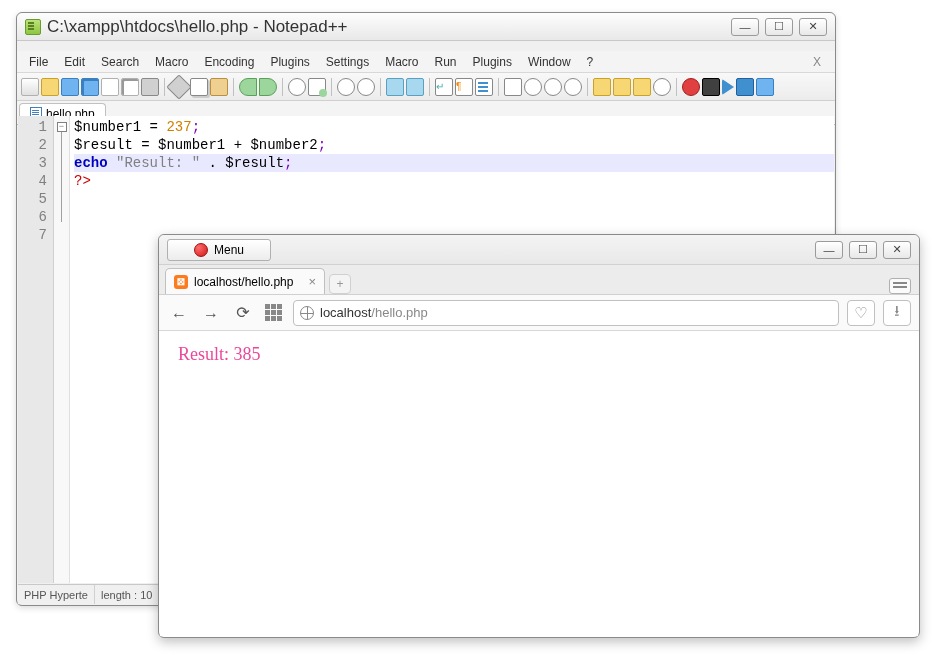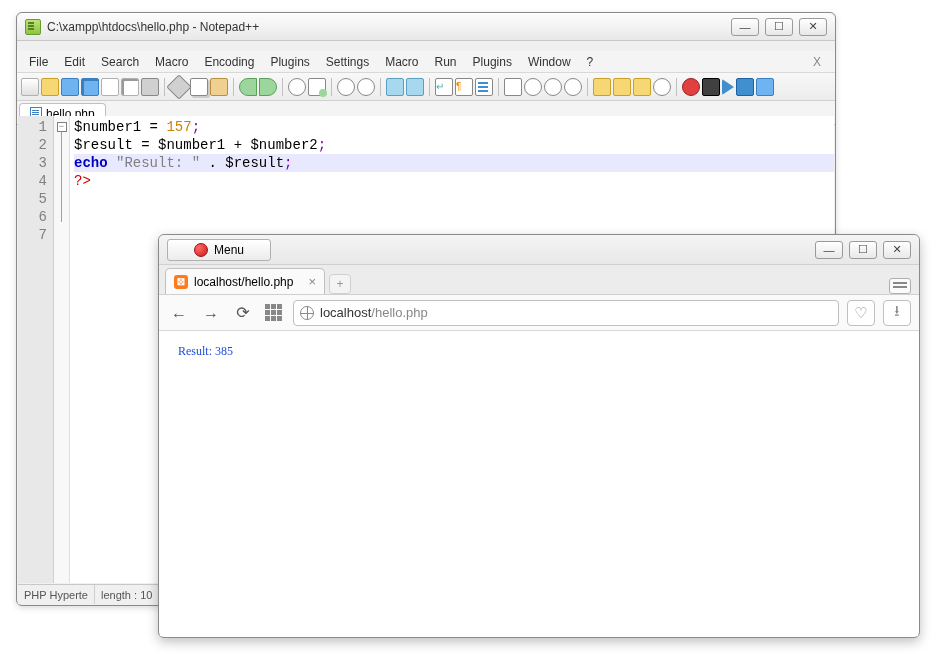--- a/index.html
+++ b/index.html
@@ -3,21 +3,21 @@
 <meta charset="utf-8">
 <style>
 * { box-sizing: border-box; margin: 0; padding: 0; }
 body { font-family: "Segoe UI", Tahoma, sans-serif; font-size: 12px; background: #fff; width: 944px; height: 654px; position: relative; overflow: hidden; }
 
 
 .npp-window { position: absolute; left: 16px; top: 12px; width: 820px; height: 594px; border: 1px solid #8a8a8a; border-radius: 6px; background: #f0f0f0; box-shadow: 0 2px 6px rgba(0,0,0,.15); }
 .npp-titlebar { height: 28px; display: flex; align-items: center; padding: 0 8px; background: linear-gradient(#fdfdfd,#e8e8e8); border-bottom: 1px solid #c8c8c8; border-radius: 6px 6px 0 0; }
 .npp-titlebar .app-icon { width: 16px; height: 16px; background: linear-gradient(#bde27a,#8cc63f); border: 1px solid #6a9b2e; border-radius: 2px; margin-right: 6px; position: relative; }
 .npp-titlebar .app-icon:before { content: ""; position: absolute; left: 2px; top: 2px; width: 6px; height: 2px; background: #5a8020; box-shadow: 0 3px #5a8020, 0 6px #5a8020; }
-.npp-title { flex: 1; color: #333; font-size: 12px; }
+.npp-title { flex: 1; color: #333; font-size: 17px; }
 .win-ctrls { display: flex; gap: 6px; }
 .win-ctrl { width: 28px; height: 18px; border: 1px solid #9a9a9a; border-radius: 3px; background: linear-gradient(#fff,#e8e8e8); display: flex; align-items: center; justify-content: center; font-size: 11px; color: #444; cursor: pointer; }
 
 .npp-menubar { height: 22px; display: flex; align-items: center; padding: 0 4px; background: #f4f4f4; border-bottom: 1px solid #d8d8d8; margin-top: 10px; }
 .npp-menubar .mitem { padding: 2px 8px; color: #333; cursor: pointer; }
 .npp-menubar .mclose { margin-left: auto; padding: 2px 10px; color: #888; cursor: pointer; }
 
 .npp-toolbar { height: 28px; background: linear-gradient(#f8f8f8,#ececec); border-bottom: 1px solid #d0d0d0; display: flex; align-items: center; padding: 0 4px; gap: 2px; overflow: hidden; }
 .tb-btn { width: 18px; height: 18px; border-radius: 2px; display: inline-block; }
 .tb-sep { width: 1px; height: 18px; background: #c0c0c0; margin: 0 3px; }
@@ -62,21 +62,21 @@
 .speed-dial { width: 22px; height: 22px; display: grid; grid-template-columns: repeat(3,5px); grid-template-rows: repeat(3,5px); gap: 1px; padding: 2px; cursor: pointer; }
 .speed-dial span { background: #888; }
 .addr-field { flex: 1; height: 26px; border: 1px solid #c0c0c0; border-radius: 4px; background: #fff; display: flex; align-items: center; padding: 0 6px; gap: 6px; }
 .globe { width: 14px; height: 14px; border: 1px solid #888; border-radius: 50%; position: relative; }
 .globe:before { content:""; position:absolute; left:0; right:0; top:50%; height:1px; background:#888; }
 .globe:after { content:""; position:absolute; top:0; bottom:0; left:50%; width:1px; background:#888; }
 .addr-text { color: #333; font-size: 13px; }
 .addr-text .path { color: #888; }
 .heart-btn, .dl-btn { width: 28px; height: 26px; border: 1px solid #c0c0c0; border-radius: 4px; background: #fff; display: flex; align-items: center; justify-content: center; color: #888; font-size: 15px; cursor: pointer; }
 
-.opera-content { position: absolute; left: 1px; right: 1px; top: 97px; bottom: 1px; background: #fff; padding: 12px 18px; font-family: "Times New Roman", serif; font-size: 12px; color: #1d4ed8; overflow: auto; }
+.opera-content { position: absolute; left: 1px; right: 1px; top: 97px; bottom: 1px; background: #fff; padding: 12px 18px; font-family: "Times New Roman", serif; font-size: 18px; color: #ec4899; overflow: auto; }
 </style>
 </head>
 <body>
 
 <div class="npp-window">
 
   <div class="npp-titlebar">
     <span class="app-icon"></span>
     <span class="npp-title">C:\xampp\htdocs\hello.php - Notepad++</span>
     <div class="win-ctrls">
@@ -163,21 +163,21 @@
       <div>4</div>
       <div>5</div>
       <div>6</div>
       <div>7</div>
     </div>
     <div class="gutter-fold">
       <div class="fold-box">−</div>
       <div class="fold-line"></div>
     </div>
     <div class="code-area">
-      <div class="code-line"><span class="tok-var">$number1</span><span class="tok-op"> = </span><span class="tok-num">157</span><span class="tok-punc">;</span></div>
+      <div class="code-line"><span class="tok-var">$number1</span><span class="tok-op"> = </span><span class="tok-num">237</span><span class="tok-punc">;</span></div>
       <div class="code-line"><span class="tok-var">$result</span><span class="tok-op"> = </span><span class="tok-var">$number1</span><span class="tok-op"> + </span><span class="tok-var">$number2</span><span class="tok-punc">;</span></div>
       <div class="code-line hl"><span class="tok-kw">echo</span><span> </span><span class="tok-str">"Result: "</span><span class="tok-op"> . </span><span class="tok-var">$result</span><span class="tok-punc">;</span></div>
       <div class="code-line"><span class="tok-tag">?&gt;</span></div>
       <div class="code-line"></div>
     </div>
   </div>
 
   <div class="npp-status">
     <span class="cell">PHP Hyperte</span>
     <span class="cell">length : 10</span>

